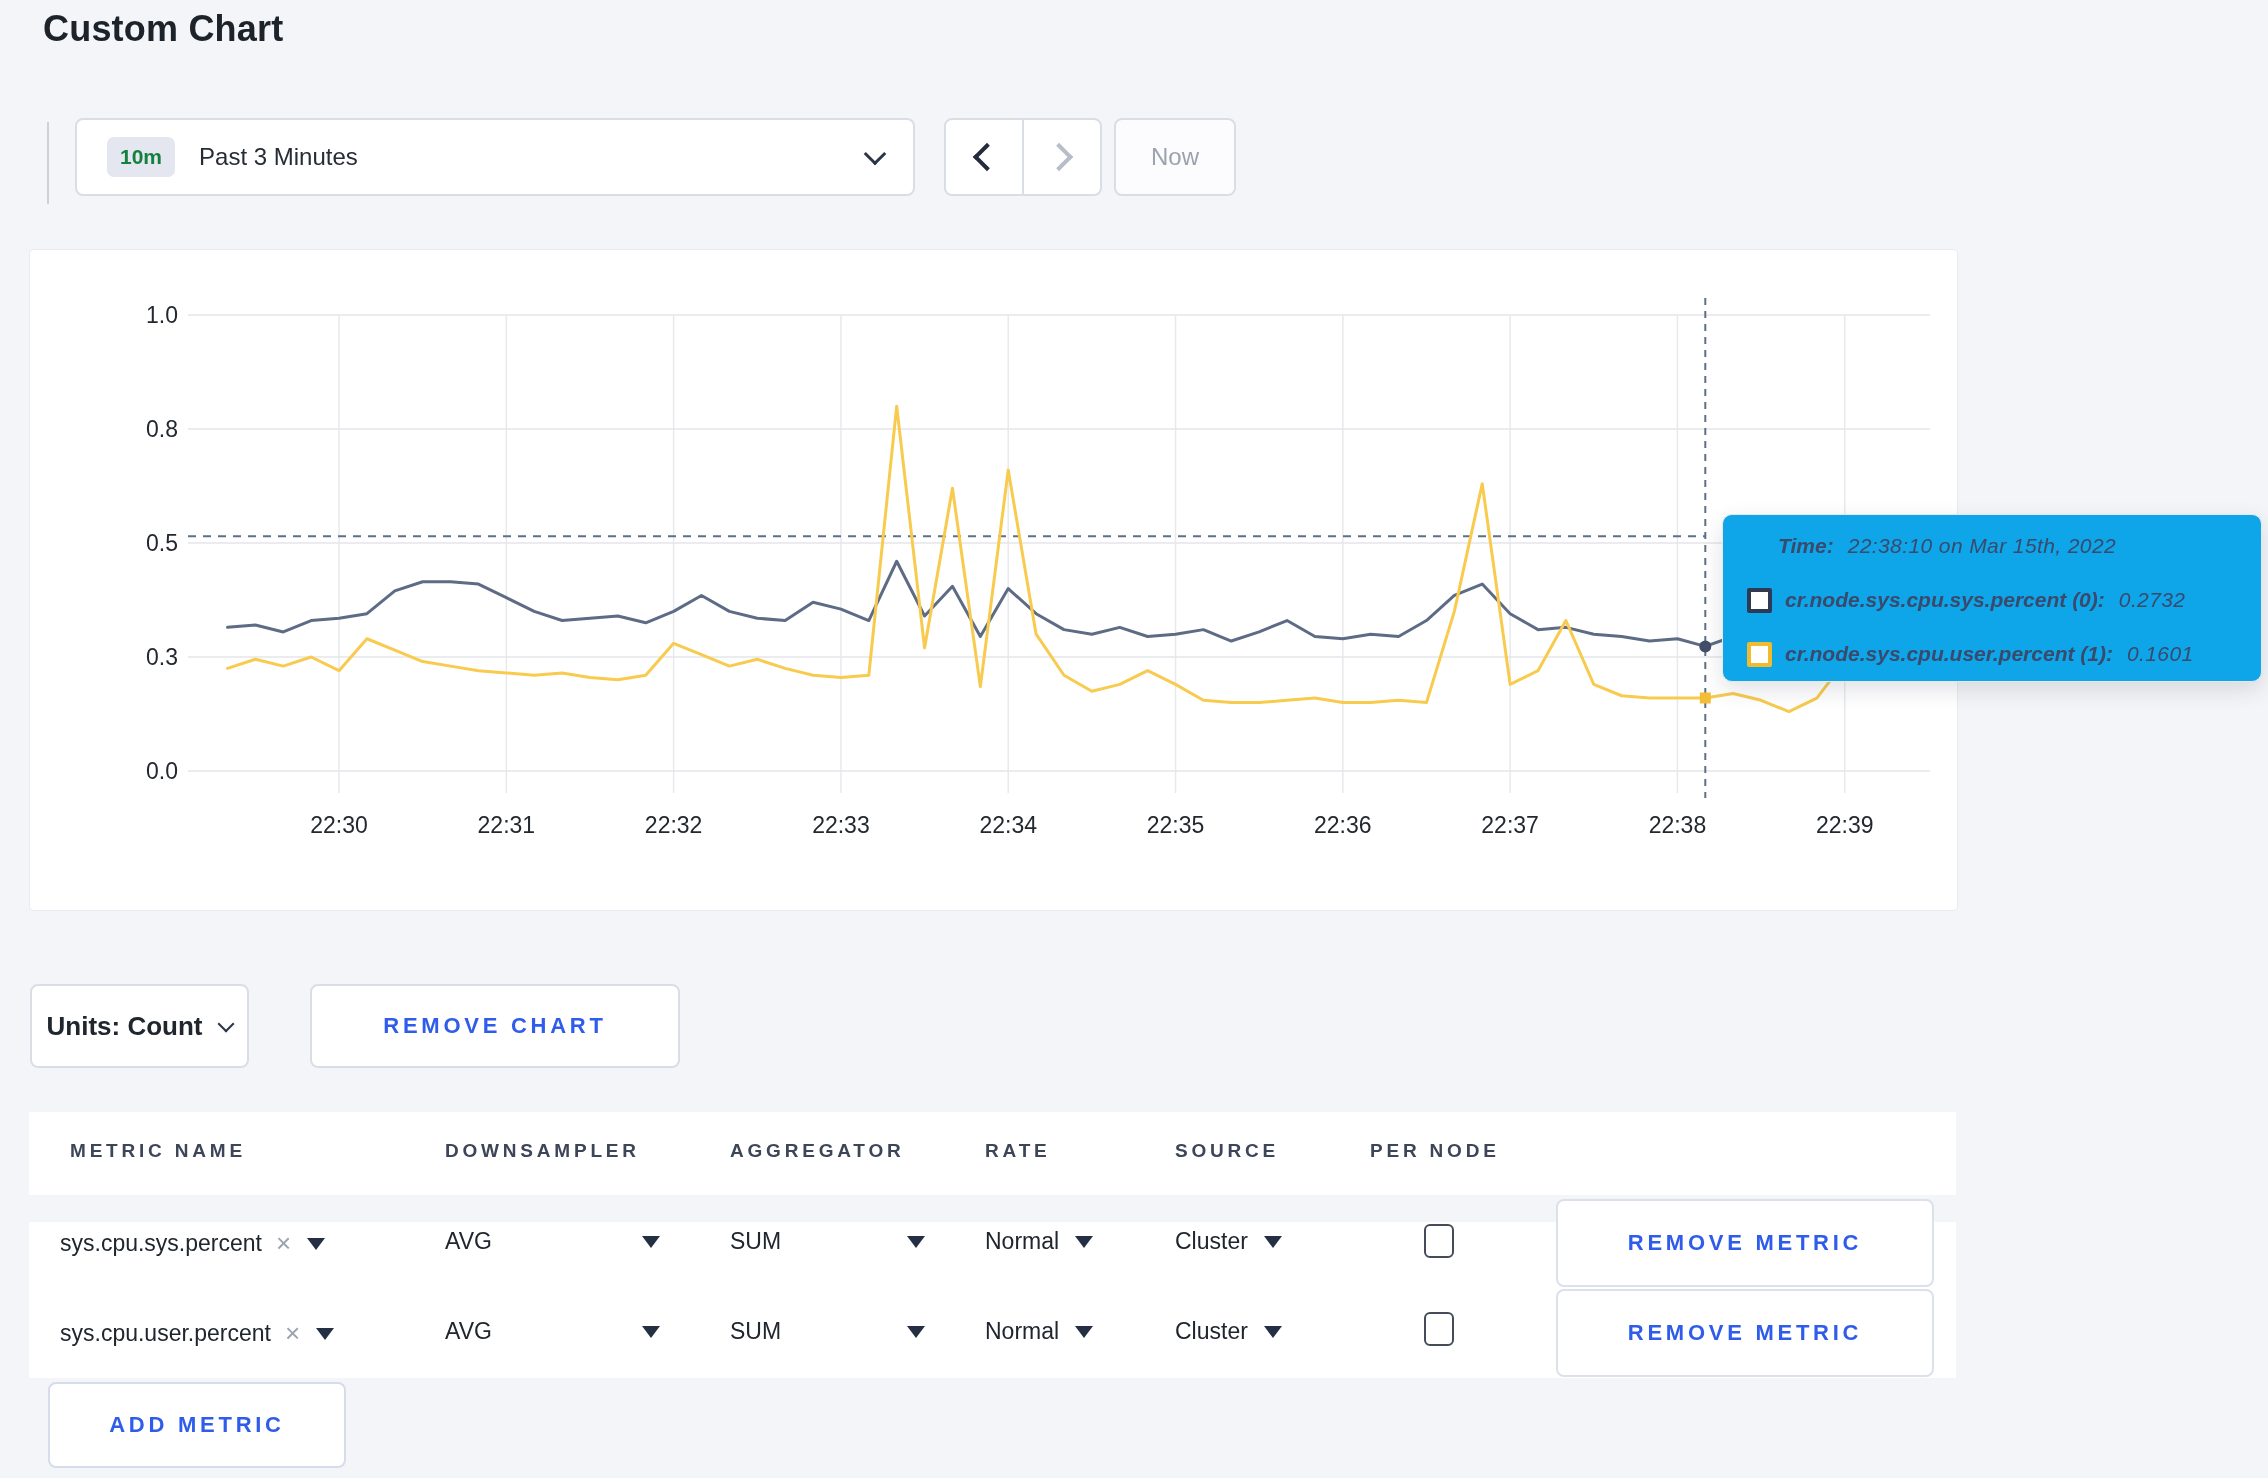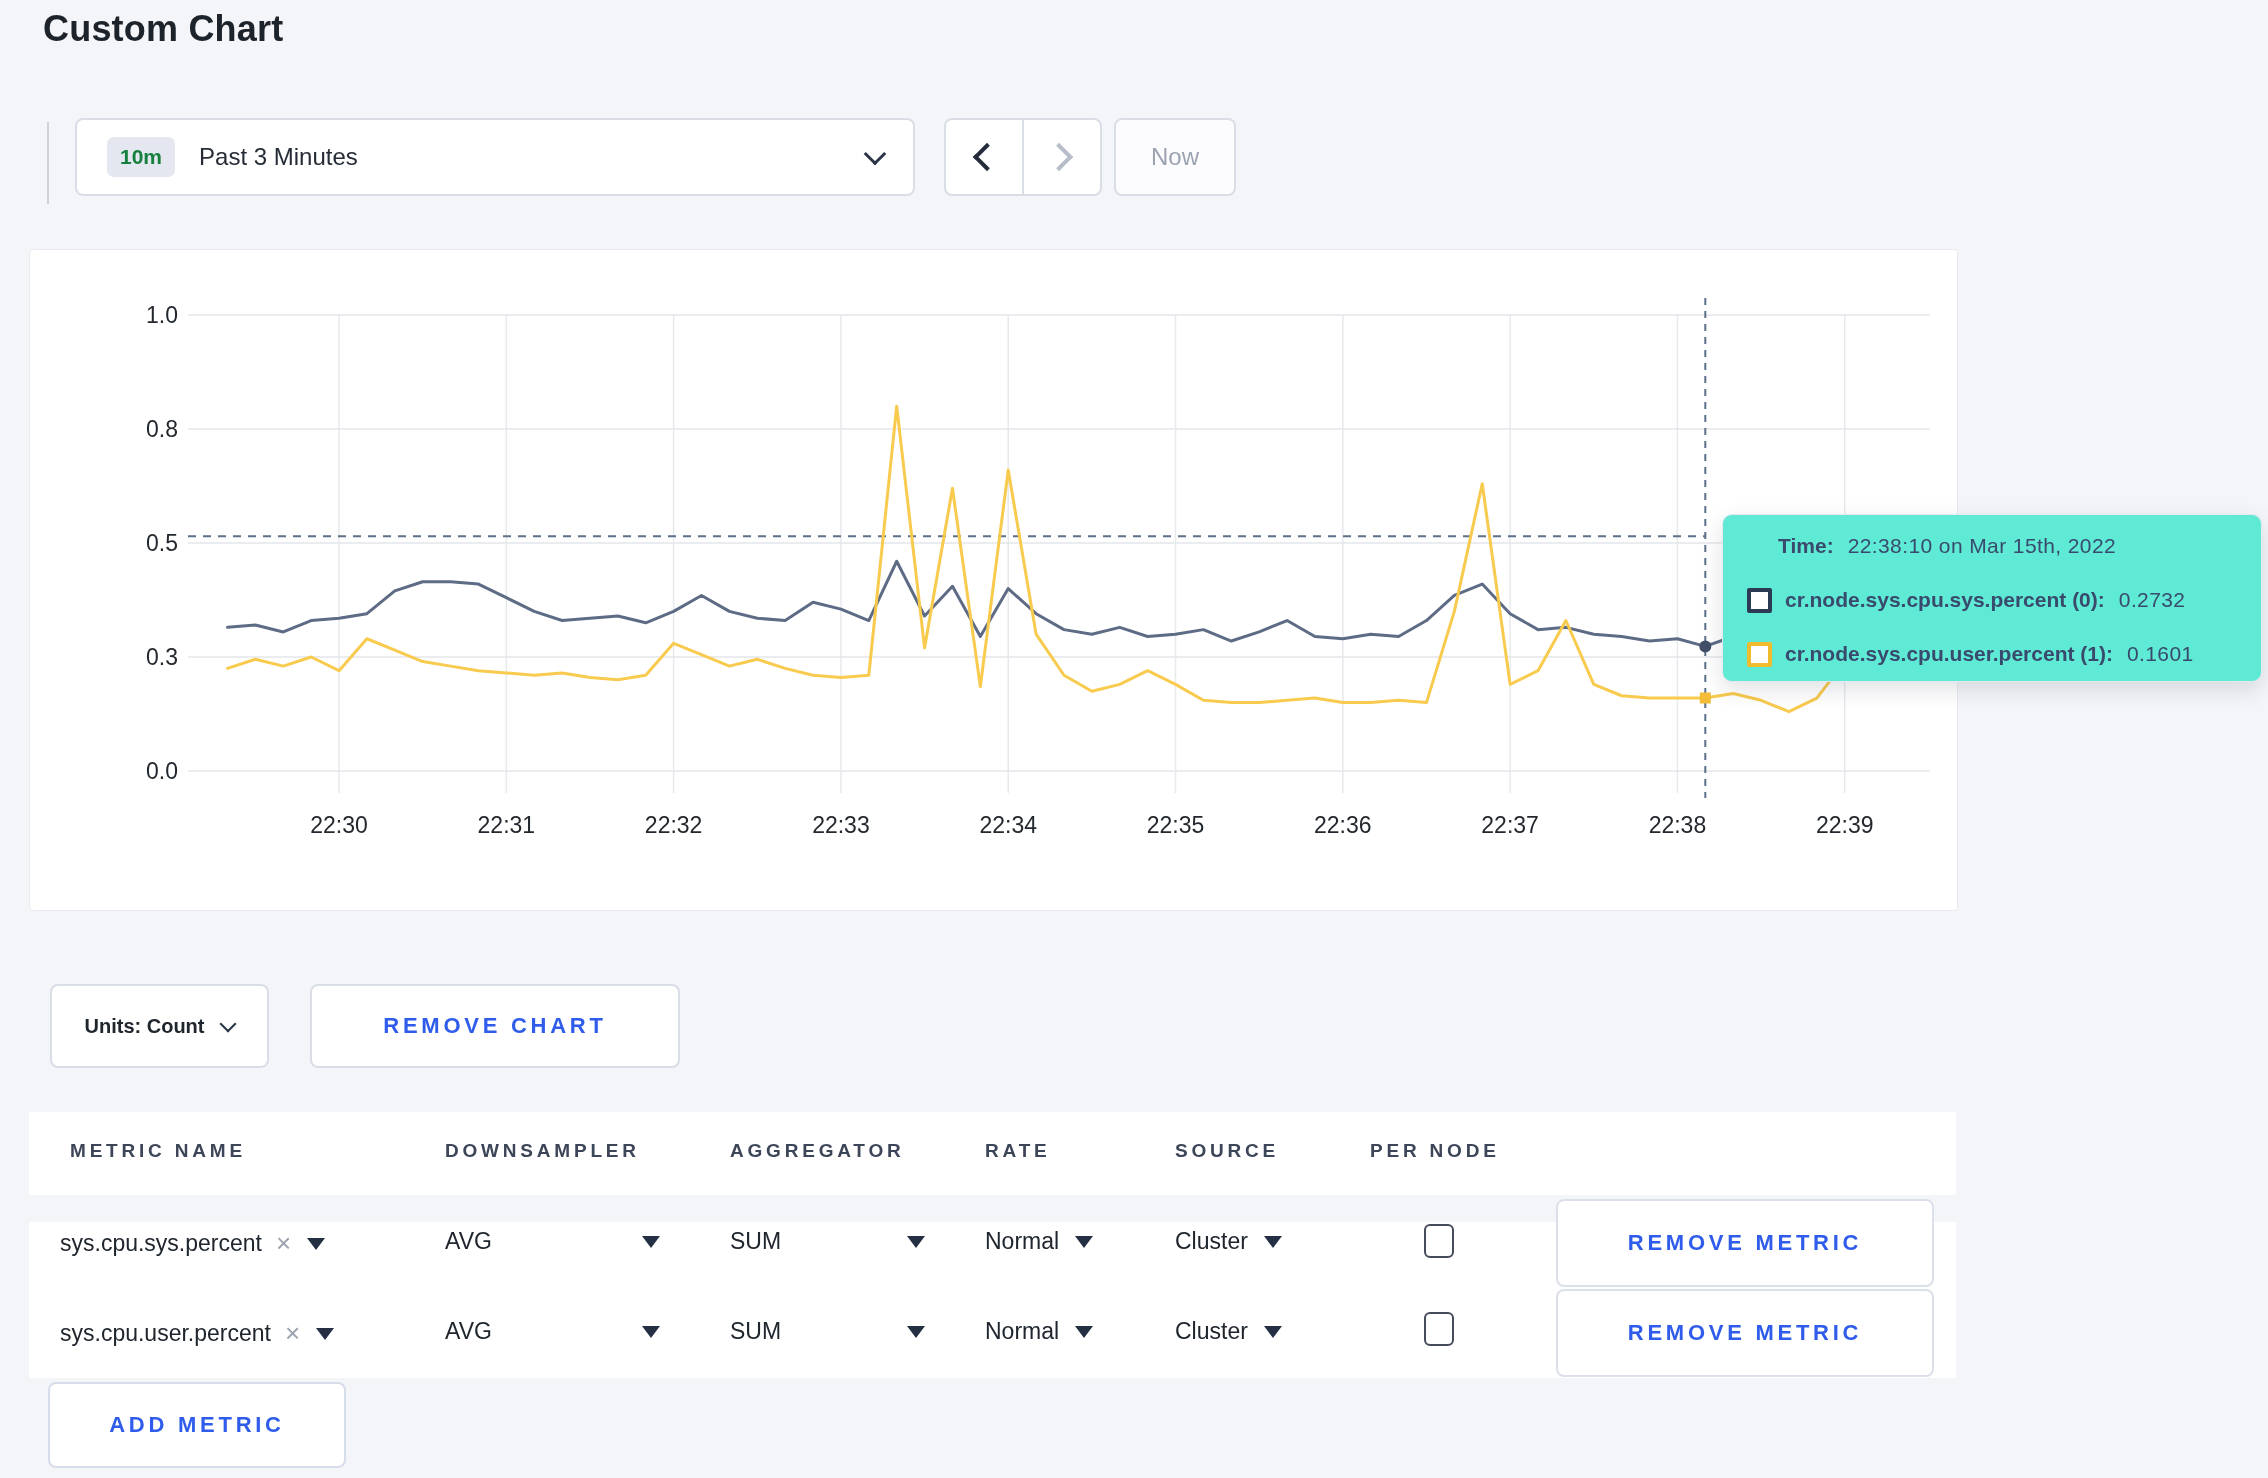--- a/index.html
+++ b/index.html
@@ -23,29 +23,29 @@
   .nav-half{flex:1;height:100%;display:flex;align-items:center;justify-content:center;}
   .nav-half + .nav-half{border-left:2px solid #d9dde6;}
   .arrow{width:16px;height:16px;border-left:4px solid #242b3a;border-bottom:4px solid #242b3a;transform:rotate(45deg);margin-left:6px;}
   .arrow.right{border-color:#b7bdc9;transform:rotate(225deg);margin-left:-6px;}
 
   .now-btn{position:absolute;left:1114px;top:118px;width:122px;height:78px;justify-content:center;font-size:24px;color:#9ba3b0;background:#fcfcfe;}
   .add-chart-btn{position:absolute;left:1298px;top:114px;width:296px;height:84px;border-color:#d5dcea;}
 
   .chart-card{position:absolute;left:29px;top:249px;width:1927px;height:660px;background:#fff;border:1px solid #e8eaef;border-radius:4px;}
 
-  .tooltip{position:absolute;left:1722px;top:514px;width:540px;height:168px;background:#5eead4;border:1px solid #e5e8ee;border-radius:10px;box-shadow:0 8px 22px rgba(40,50,70,.14);box-sizing:border-box;padding:17px 0 0 24px;z-index:5;}
+  .tooltip{position:absolute;left:1722px;top:514px;width:540px;height:168px;background:#0ea5e9;border:1px solid #e5e8ee;border-radius:10px;box-shadow:0 8px 22px rgba(40,50,70,.14);box-sizing:border-box;padding:17px 0 0 24px;z-index:5;font-style:italic;}
   .tt-row{display:flex;align-items:center;height:28px;margin-top:26px;}
   .tt-row.first{margin-top:0;margin-left:31px;}
   .tt-swatch{width:17px;height:17px;border:4px solid #2c3a54;border-radius:2px;background:#fff;margin-right:13px;flex:0 0 auto;}
   .tt-swatch.yellow{border-color:#f0bc2e;}
   .tt-label{font-size:21px;font-weight:700;color:#394a6d;}
   .tt-value{font-size:21px;color:#394a6d;margin-left:14px;letter-spacing:.4px;}
 
-  .units-btn{position:absolute;left:30px;top:984px;width:219px;height:84px;justify-content:center;font-size:20px;font-weight:700;color:#20262e;margin-left:20px;}
+  .units-btn{position:absolute;left:30px;top:984px;width:219px;height:84px;justify-content:center;font-size:26px;font-weight:700;color:#20262e;}
   .remove-chart-btn{position:absolute;left:310px;top:984px;width:370px;height:84px;}
 
   .thead-strip{position:absolute;left:29px;top:1112px;width:1927px;height:83px;background:#fff;}
   .th{position:absolute;top:1140px;font-size:19px;font-weight:600;letter-spacing:.2em;color:#3d4558;}
   .rows-strip{position:absolute;left:29px;top:1222px;width:1927px;height:156px;background:#fff;}
 
   .cell{position:absolute;font-size:23px;color:#20262e;display:flex;align-items:center;}
   .x-icon{color:#9aa3af;font-size:26px;margin-left:14px;cursor:pointer;}
   .caret{width:0;height:0;border-left:9px solid transparent;border-right:9px solid transparent;border-top:12px solid #242f44;margin-left:16px;cursor:pointer;}
   .checkbox{position:absolute;width:26px;height:30px;border:2.5px solid #454c59;border-radius:6px;background:#fff;cursor:pointer;}

